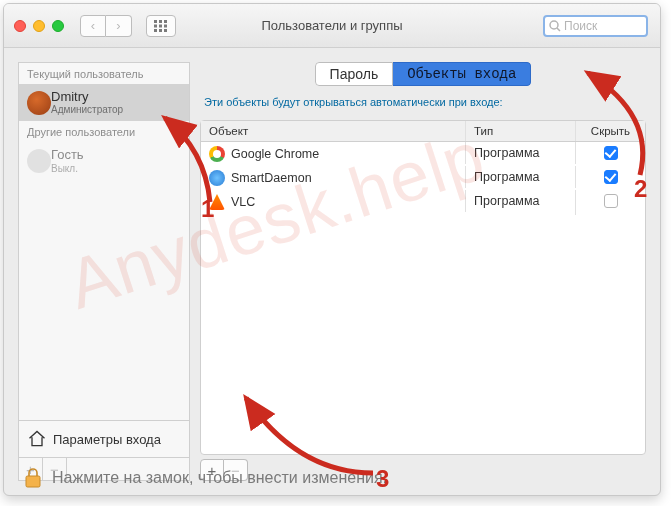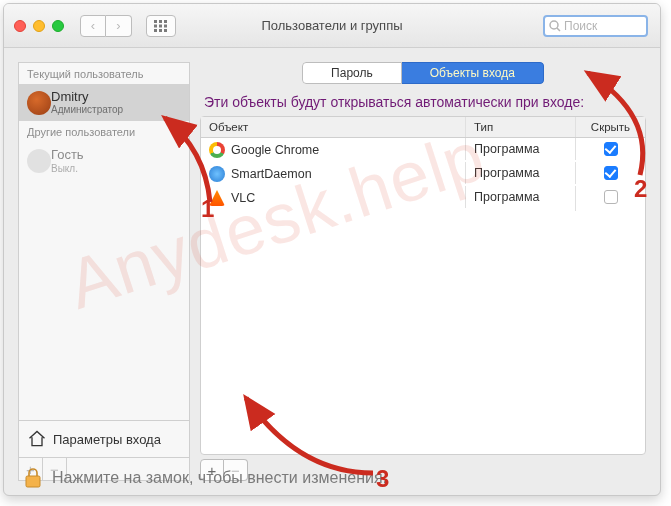--- a/index.html
+++ b/index.html
@@ -41,26 +41,26 @@
 
 .sidespacer { flex:1; }
 .loginopts { border-top:1px solid #cfcfcf; display:flex; align-items:center; gap:6px; padding:8px; font-size:13px; color:#333; }
 .house { width:20px; height:20px; }
 .sidebtns { border-top:1px solid #cfcfcf; display:flex; }
 .sbtn { width:24px; height:22px; border-right:1px solid #cfcfcf; display:flex; align-items:center; justify-content:center; color:#bdbdbd; font-size:15px; background:#f7f7f7; }
 
 .main { flex:1; display:flex; flex-direction:column; position:relative; }
 .tabs { display:flex; justify-content:center; margin-bottom:10px; }
 .seg { display:flex; border-radius:4px; overflow:hidden; }
-.segbtn { padding:3px 28px; font-size:12px; border:1px solid #bdbdbd; background:#fff; color:#333; }
+.segbtn { padding:3px 14px; font-size:14px; border:1px solid #bdbdbd; background:#fff; color:#333; }
 .segbtn:first-child { border-radius:4px 0 0 4px; }
 .segbtn:last-child { border-radius:0 4px 4px 0; border-left:none; }
-.segbtn.active { background:#3a7de0; color:#fef9c3; border-color:#2d6ac8; }
-
-.desc { font-size:14px; color:#701a75; margin-bottom:6px; padding-left:4px; }
+.segbtn.active { background:#3a7de0; color:#0f172a; border-color:#2d6ac8;font-family:Liberation Mono, monospace; }
+
+.desc { font-size:11px; color:#0369a1; margin-bottom:12px; padding-left:4px; }
 .table { border:1px solid #cfcfcf; border-radius:4px; background:#fff; flex:1; display:flex; flex-direction:column; min-height:210px; }
 .thead { display:flex; background:#f0f0f0; border-bottom:1px solid #cfcfcf; font-size:11.5px; color:#333; }
 .th, .td { padding:4px 8px; }
 .col-obj { flex:1; }
 .col-type { width:110px; border-left:1px solid #e0e0e0; }
 .col-hide { width:70px; text-align:center; border-left:1px solid #e0e0e0; }
 .trow { display:flex; align-items:flex-start; font-size:12.5px; color:#333; }
 .trow .td { padding:4px 8px; }
 .objcell { display:flex; align-items:center; gap:6px; }
 .appicon { width:16px; height:16px; border-radius:3px; display:inline-block; }

